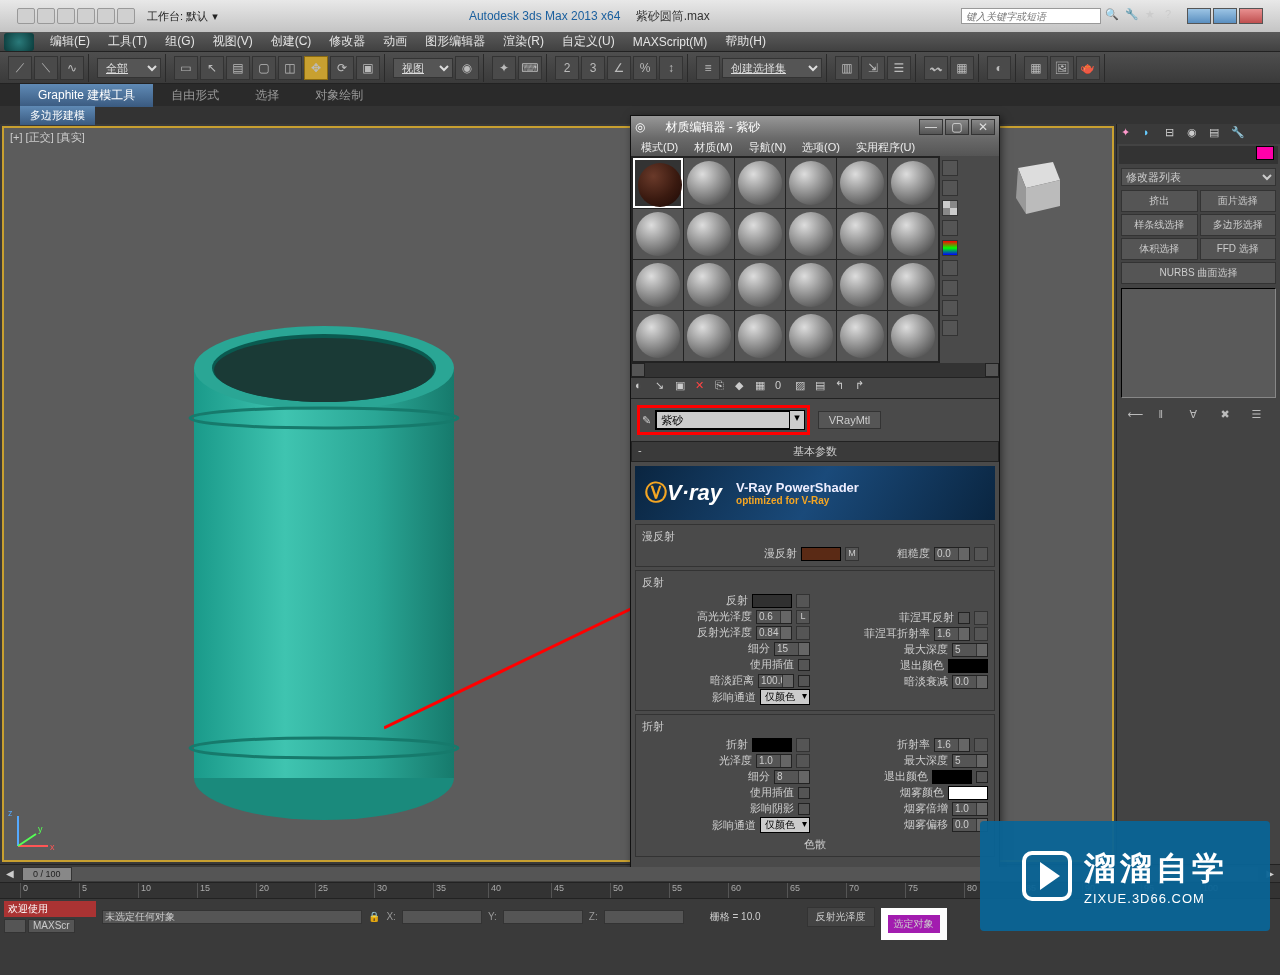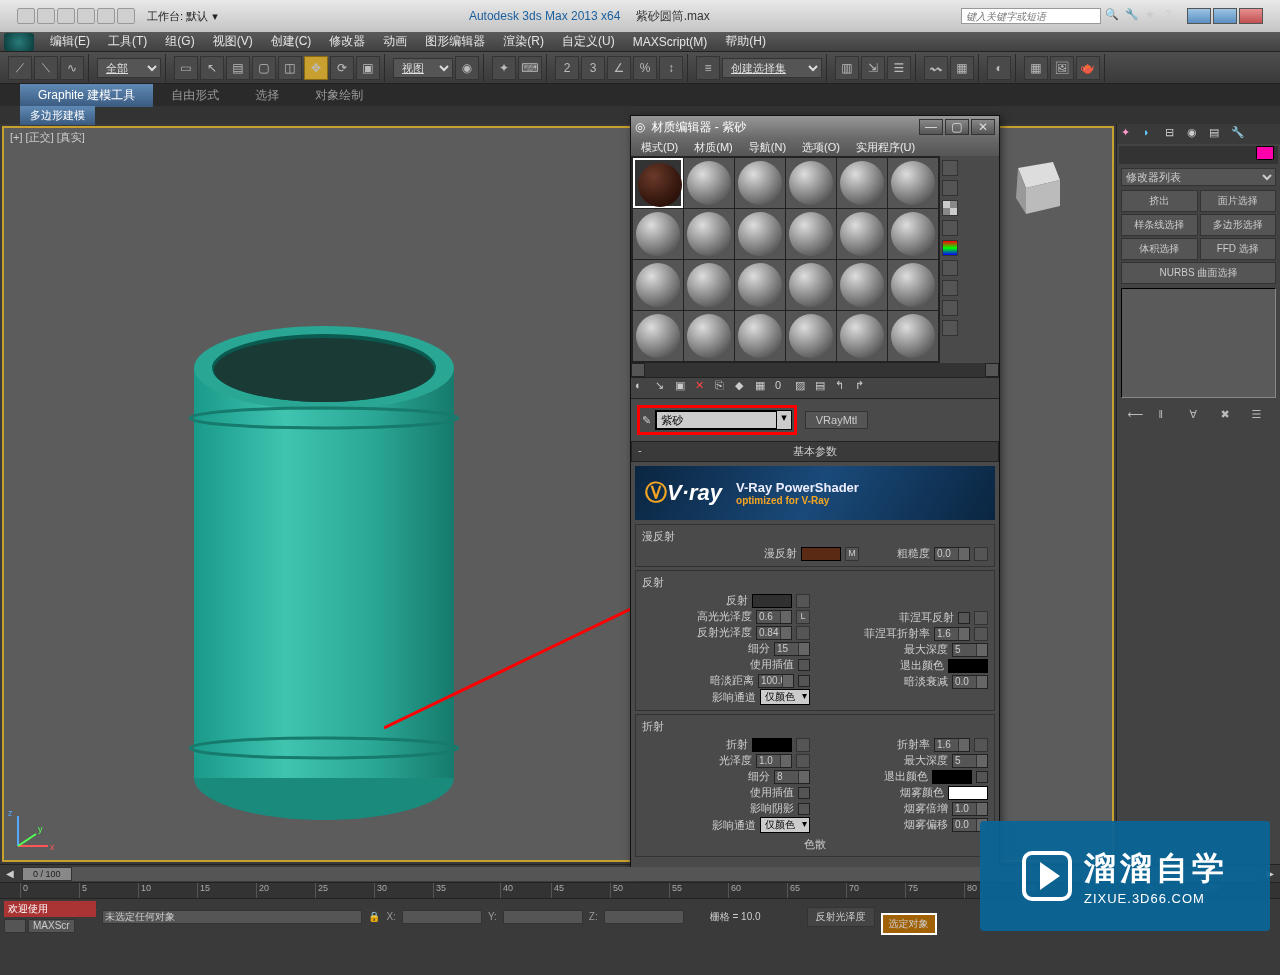--- a/index.html
+++ b/index.html
@@ -62,21 +62,21 @@
 .mat-slot.selected { border: 2px solid #fff; background: #333; }
 .mat-slot.selected .sphere { background: radial-gradient(circle at 35% 30%, #6a3a2a, #3a1a10 55%, #1a0805); }
 .mat-side { width: 20px; display: flex; flex-direction: column; gap: 4px; padding: 4px 2px; }
 .mat-side div { width: 16px; height: 16px; background: #555; border: 1px solid #333; }
 .mat-scroll { height: 14px; background: #333; display: flex; }
 .mat-scroll .arrow { width: 14px; background: #555; border: 1px solid #222; }
 .mat-tools { height: 22px; background: #444; display: flex; align-items: center; padding: 0 4px; gap: 2px; border-top: 1px solid #222; border-bottom: 1px solid #222; }
 .mat-tools div { width: 18px; height: 18px; }
 .mat-name-row { padding: 6px; display: flex; align-items: center; gap: 8px; position: relative; }
 .mat-name-highlight { border: 3px solid #f00; padding: 2px; display: flex; align-items: center; gap: 4px; }
-.mat-name-input { width: 121px; height: 18px; background: #ccc; border: 1px solid #000; color: #000; font-size: 11px; padding: 0 4px; }
+.mat-name-input { width: 134px; height: 18px; background: #ccc; border: 1px solid #000; color: #000; font-size: 11px; padding: 0 4px; }
 .mat-type-btn { background: #555; border: 1px solid #333; padding: 2px 10px; color: #ccc; font-size: 11px; }
 .rollout-header { background: #3a3a3a; color: #ccc; text-align: center; font-size: 11px; padding: 2px; border: 1px solid #222; position: relative; }
 .rollout-header .minus { position: absolute; left: 6px; }
 .vray-banner { margin: 4px; height: 54px; background: linear-gradient(120deg,#0a2540,#1a4a7a,#0a2540); display: flex; align-items: center; padding: 0 10px; color: #fff; gap: 14px; }
 .vray-logo { font-size: 22px; font-weight: bold; }
 .vray-logo .v { color: #f5a623; }
 .vray-text-a { font-size: 13px; font-weight: bold; color: #eef; }
 .vray-text-b { font-size: 10px; color: #f5a623; font-weight: bold; }
 .param-group { border: 1px solid #333; margin: 3px 4px; padding: 4px 6px; }
 .param-group-title { color: #ccc; font-size: 11px; margin-bottom: 2px; }
@@ -298,21 +298,21 @@
 
 <svg class="sample-cube" width="70" height="60">
   <polygon points="20,10 55,4 62,22 28,30" fill="#ddd"></polygon>
   <polygon points="20,10 28,30 28,56 18,40" fill="#999"></polygon>
   <polygon points="28,30 62,22 62,48 28,56" fill="#bbb"></polygon>
 </svg>
 
 <div class="mat-editor">
   <div class="mat-title">
     <span>◎</span>
-    <span style="margin-left:6px;">材质编辑器 - 紫砂</span>
+    <span style="margin-left:20px;">材质编辑器 - 紫砂</span>
     <div class="spacer"></div>
     <div class="mat-win-btns">
       <div>—</div>
       <div>▢</div>
       <div>✕</div>
     </div>
   </div>
   <div class="mat-menu">
     <span>模式(D)</span>
     <span>材质(M)</span>
@@ -601,21 +601,21 @@
 </div>
 <div class="time-ruler" id="ruler">
     <div class="ruler-tick" style="left: 20px;">0</div>
     <div class="ruler-tick" style="left: 79px;">5</div>
     <div class="ruler-tick" style="left: 138px;">10</div>
     <div class="ruler-tick" style="left: 197px;">15</div>
     <div class="ruler-tick" style="left: 256px;">20</div>
     <div class="ruler-tick" style="left: 315px;">25</div>
     <div class="ruler-tick" style="left: 374px;">30</div>
     <div class="ruler-tick" style="left: 433px;">35</div>
-    <div class="ruler-tick" style="left: 500px;">40</div>
+    <div class="ruler-tick" style="left: 488px;">40</div>
     <div class="ruler-tick" style="left: 551px;">45</div>
     <div class="ruler-tick" style="left: 610px;">50</div>
     <div class="ruler-tick" style="left: 669px;">55</div>
     <div class="ruler-tick" style="left: 728px;">60</div>
     <div class="ruler-tick" style="left: 787px;">65</div>
     <div class="ruler-tick" style="left: 846px;">70</div>
     <div class="ruler-tick" style="left: 905px;">75</div>
     <div class="ruler-tick" style="left: 964px;">80</div>
     <div class="ruler-tick" style="left: 1023px;">85</div>
     <div class="ruler-tick" style="left: 1082px;">90</div>
@@ -636,21 +636,21 @@
       <input class="status-input" style="width: 260px;" readonly="" value="未选定任何对象">
       <span>🔒</span>
       <span style="color:#999;">X:</span>
         <input class="coord" style="">
       <span style="color:#999;">Y:</span>
         <input class="coord" style="">
       <span style="color:#999;">Z:</span>
         <input class="coord" style="">
       <span style="margin-left:20px;">栅格 = 10.0</span>
       <span style="margin-left:40px;background:#444;padding:2px 8px;border:1px solid #333;">反射光泽度</span>
-      <span style="background:#a16207;padding:2px 6px;border:2px solid #ffffff;margin-top:14px;">选定对象</span>
+      <span style="background:#a21caf;padding:2px 6px;border:7px solid #ffffff;margin-top:14px;">选定对象</span>
     </div>
   </div>
 </div>
 
 <div class="watermark">
   <div class="wm-icon">
       <div class="wm-play"></div>
     </div>
   <div class="wm-text">
     <div class="big">溜溜自学</div>

